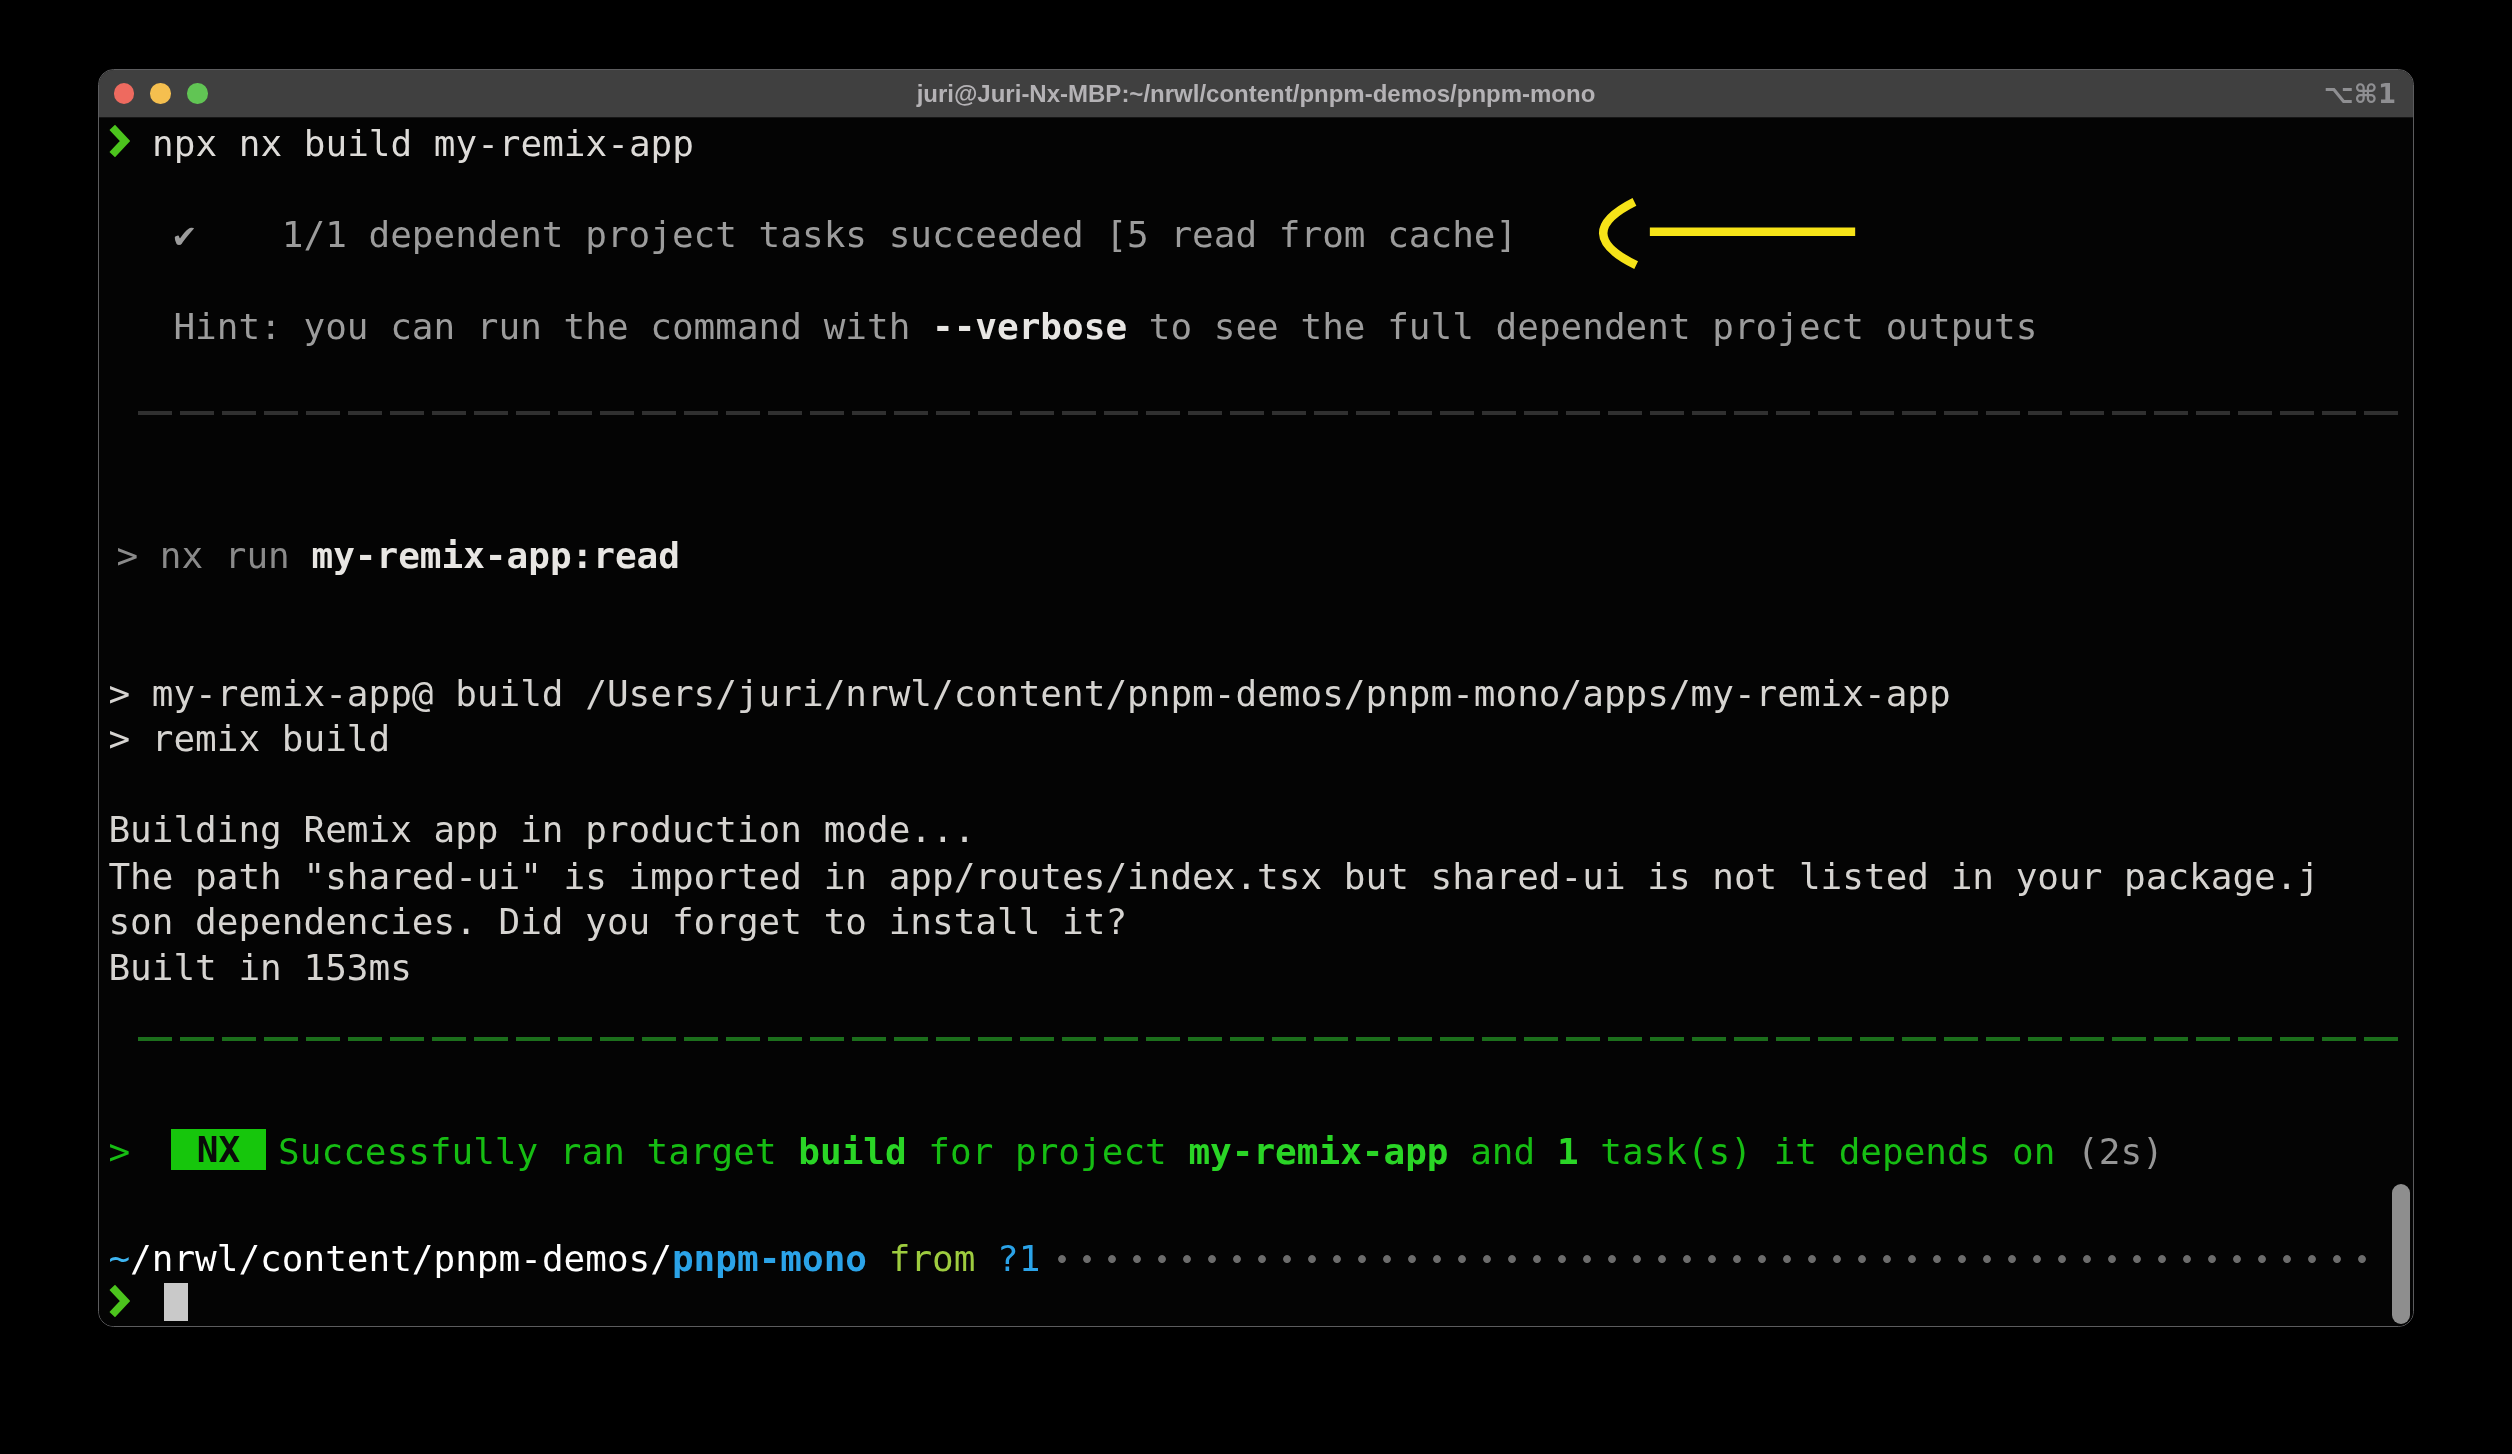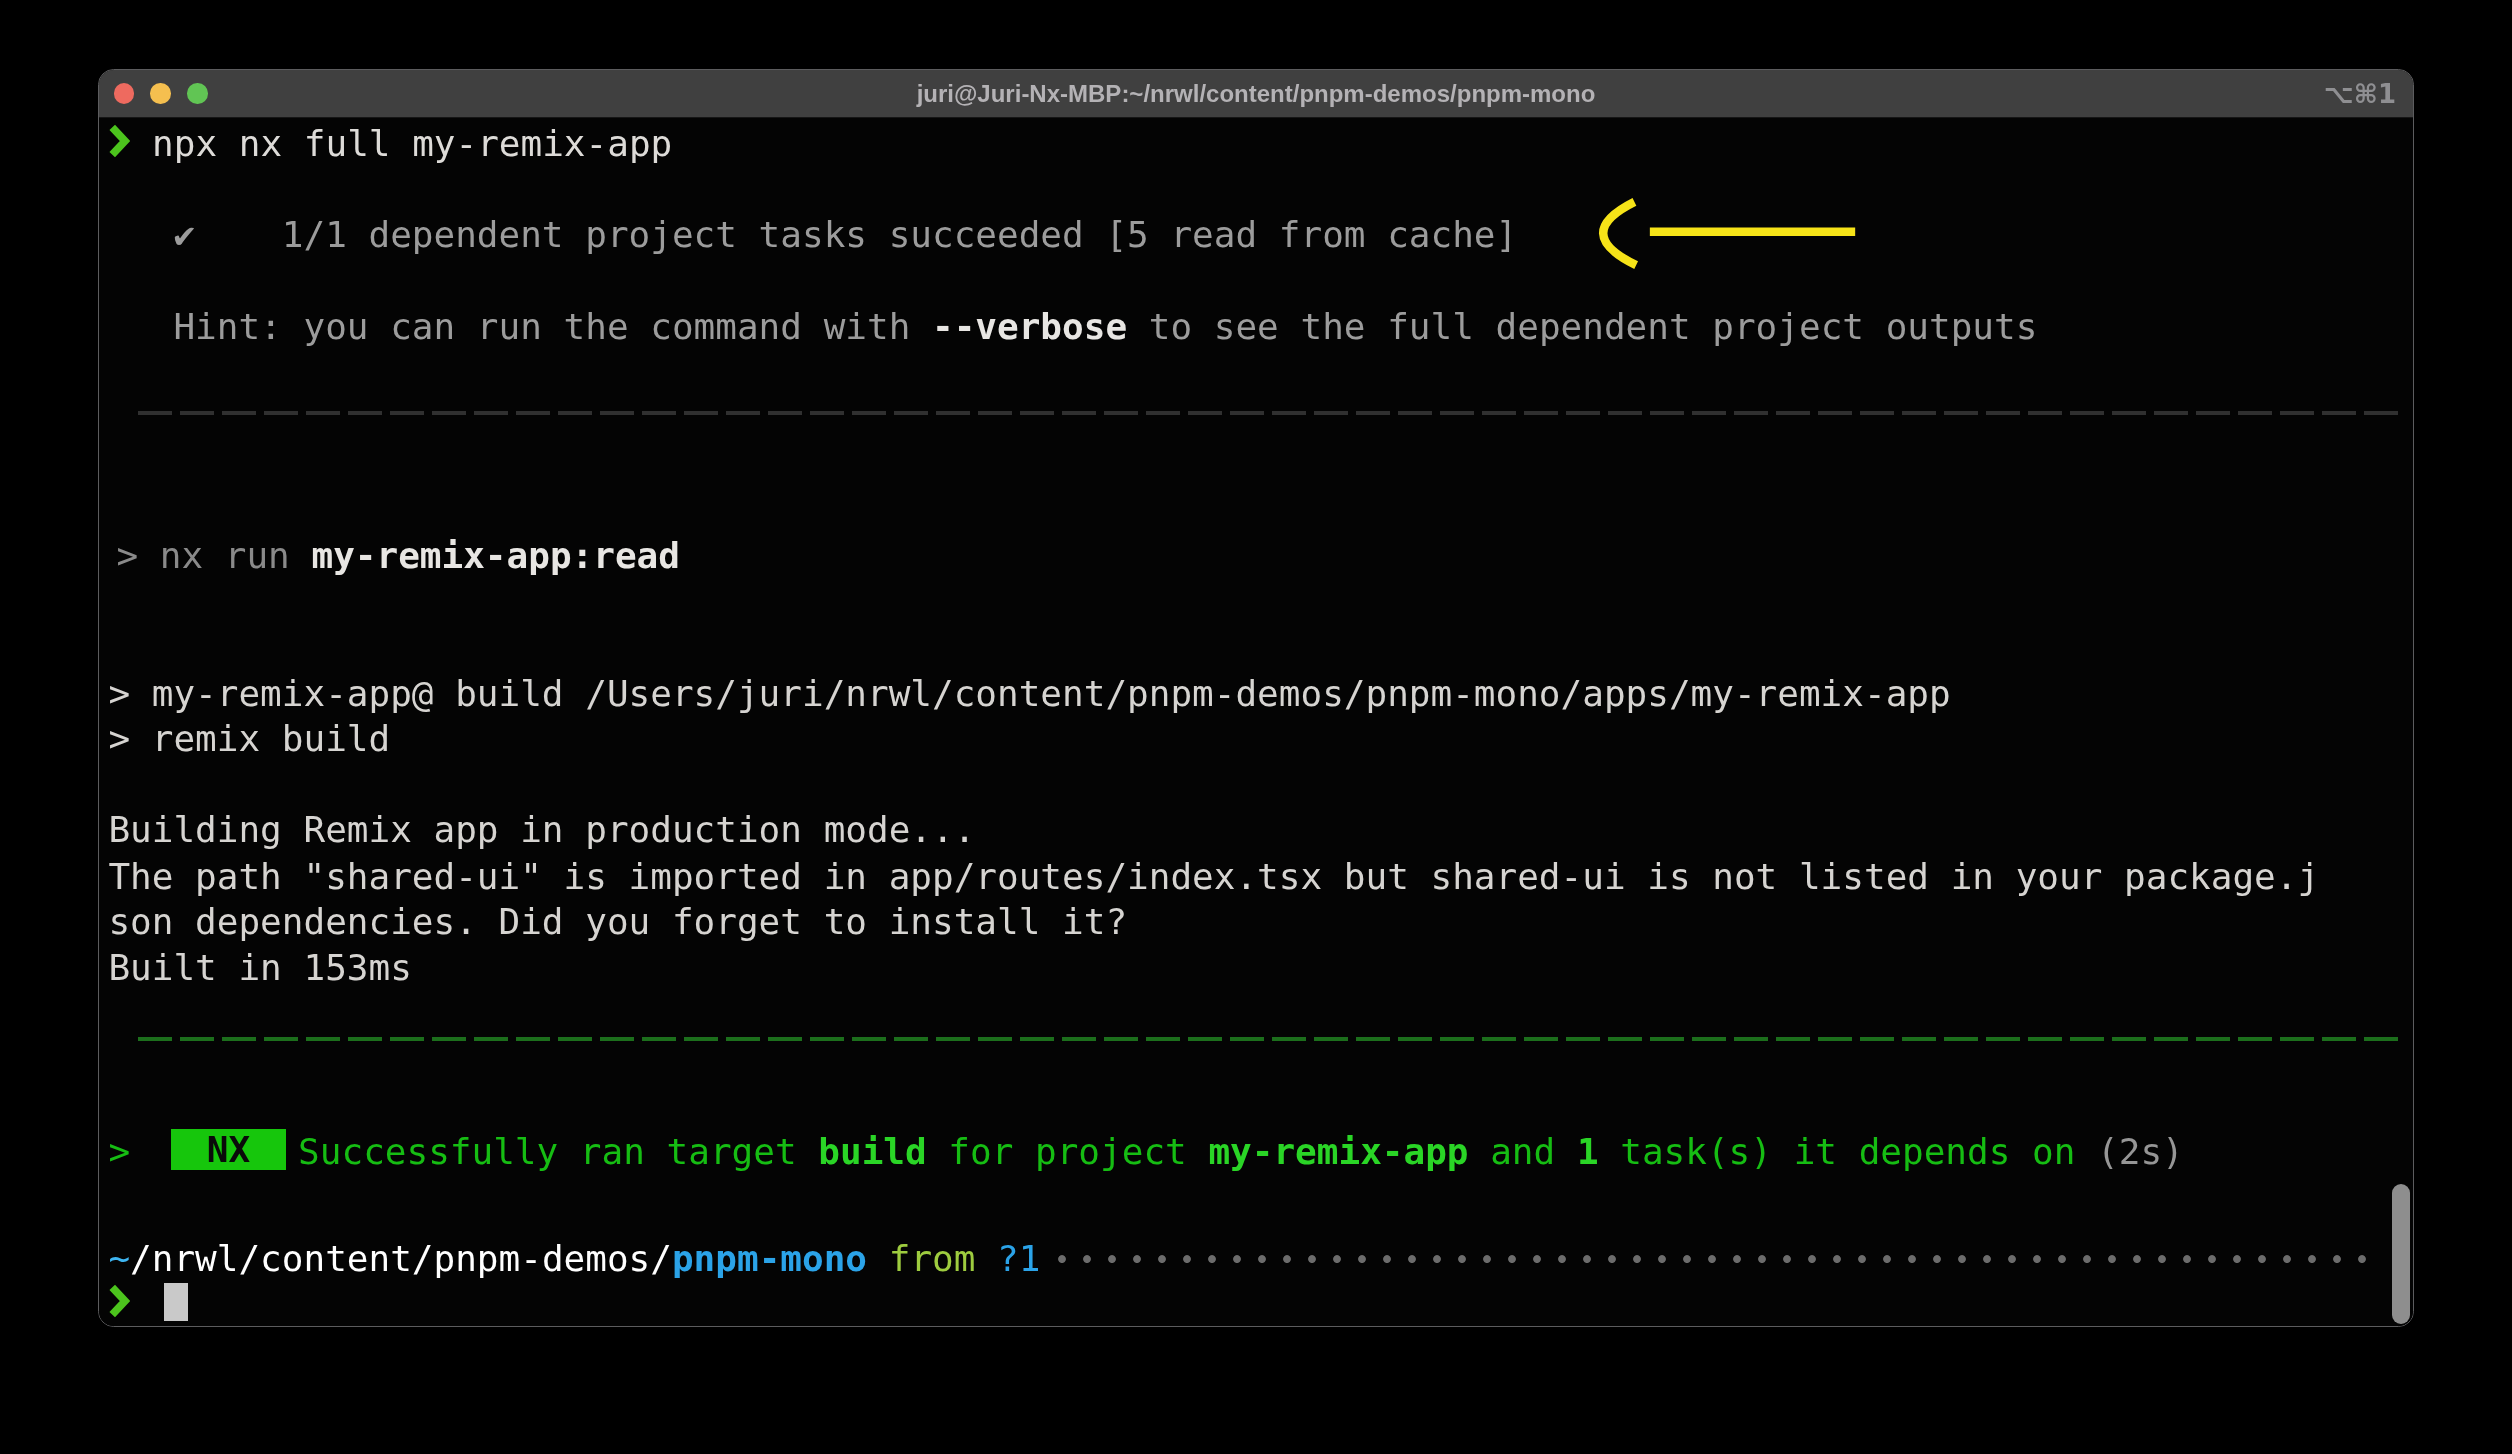--- a/index.html
+++ b/index.html
@@ -63,21 +63,21 @@
   .c-gray-p { color: #969696; }
 
   .sep { position: absolute; left: 39px; width: 2262px; height: 4.3px; }
   .sep.gray  { background: repeating-linear-gradient(90deg, #303030 0 34px, transparent 34px 42px); }
   .sep.green { background: repeating-linear-gradient(90deg, #1c6f1c 0 34px, transparent 34px 42px); }
 
   .nx-badge {
     display: inline-block;
     background: #16c60c; color: #0a0a0a;
     font-weight: bold;
-    padding: 0 36px;
+    padding: 0 26px;
     height: 41px; line-height: 41px;
     vertical-align: 1.7px;
     margin: 0 12px 0 19px;
   }
 
   .p-tilde  { color: #3eb5f1; }
   .p-path   { color: #ffffff; }
   .p-repo   { color: #2ba3e8; font-weight: bold; }
   .p-branch { color: #9ecc3f; }
   .p-git    { color: #2ba3e8; }
@@ -113,21 +113,21 @@
       <div class="light green"></div>
     </div>
     <div class="titlebar-title">juri@Juri-Nx-MBP:~/nrwl/content/pnpm-demos/pnpm-mono</div>
     <div class="titlebar-shortcut">⌥⌘1</div>
   </div>
 
   <div class="terminal">
 
     <div class="tline" style="top:2.6px"><span class="chev"><svg width="22" height="36" viewBox="0 0 26 42">
             <path d="M5 5 L20 21 L5 37" stroke="#4cc41d" stroke-width="9" fill="none" stroke-linejoin="miter"></path>
-          </svg></span><span class="c-bright" style="font-weight:normal;color:#dddbd8"> npx nx full my-remix-app</span></div>
+          </svg></span><span class="c-bright" style="font-weight:normal;color:#dddbd8"> npx nx build my-remix-app</span></div>
 
     <div class="tline c-dim" style="top:94px">   ✔    1/1 dependent project tasks succeeded [5 read from cache]</div>
 
     <div class="annotation-arrow">
       <svg width="288" height="77" viewBox="0 0 335 90">
         <path d="M 64 8 Q -10 45 66 82" fill="none" stroke="#f6e318" stroke-width="10" stroke-linecap="butt"></path>
         <line x1="82" y1="43" x2="322" y2="43" stroke="#f6e318" stroke-width="10"></line>
       </svg>
     </div>
 

